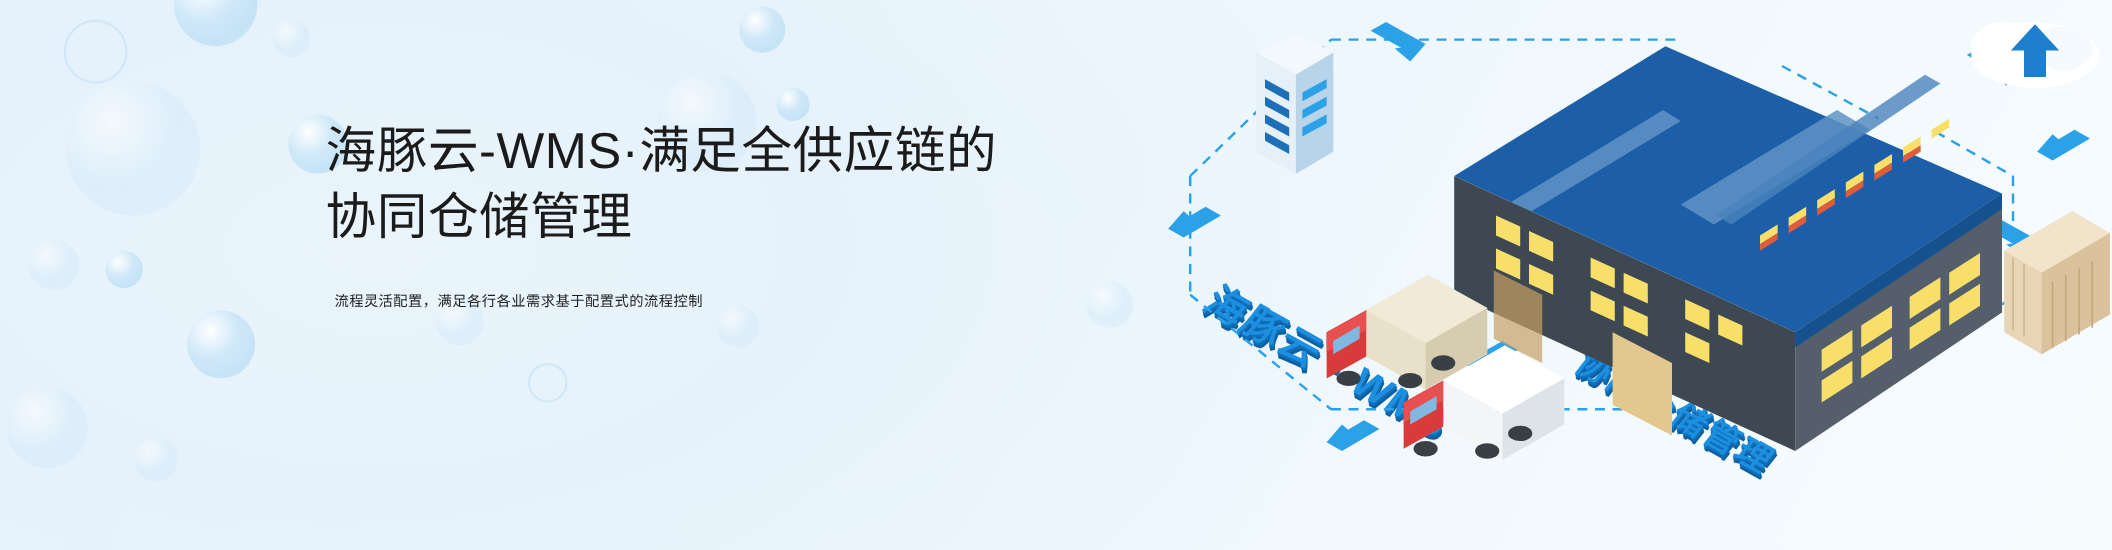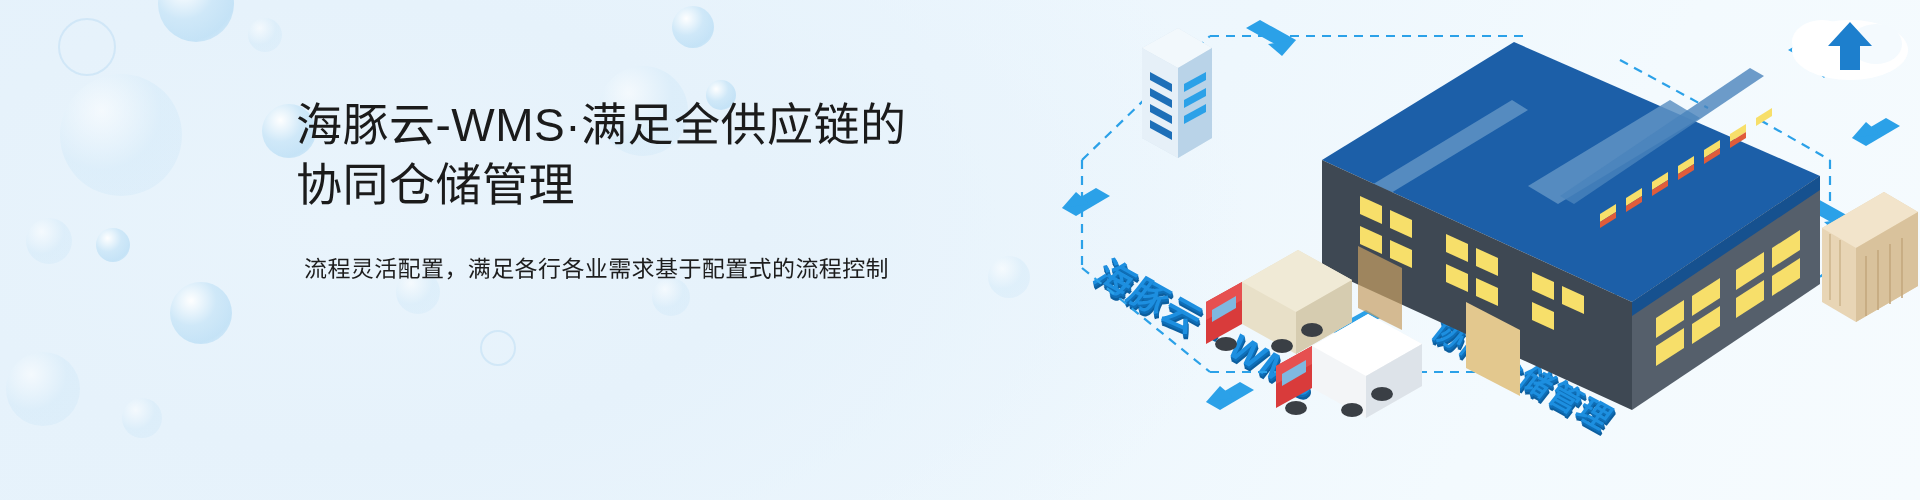--- a/index.html
+++ b/index.html
@@ -30,36 +30,36 @@
     background:radial-gradient(circle at 34% 30%, rgba(255,255,255,.55) 0%, rgba(205,231,248,.38) 50%, rgba(170,213,242,.14) 100%);
   }
   .bubble.ring {
     background:none;
     border:2px solid rgba(178,216,243,.40);
   }
 
   
   .copy {
     position:absolute;
-    left:296px; top:96px;
+    left:296px; top:108px;
     width:780px;
     z-index:6;
   }
   .headline {
     font-size:46px;
     line-height:1.30;
     font-weight:400;
     color:#1b1b1b;
     letter-spacing:.5px;
     white-space:pre-line;
   }
   .subtitle {
     margin-top:36px;
     margin-left:8px;
-    font-size:23px;
+    font-size:13px;
     line-height:1.5;
     color:#1d1d1d;
     letter-spacing:.4px;
   }
 
   
   .art {
     position:absolute;
     right:0; top:0;
     width:860px; height:500px;

